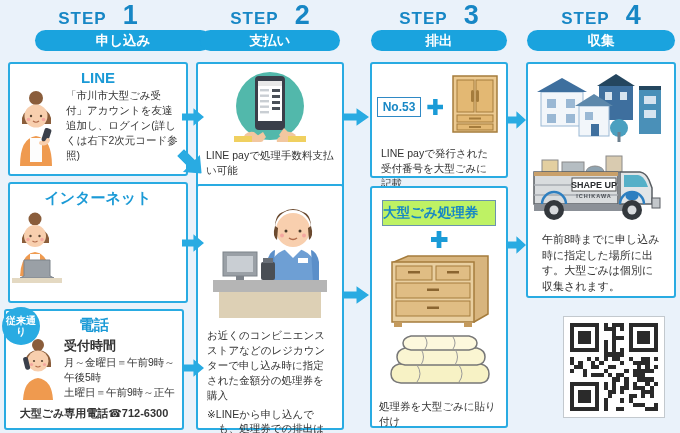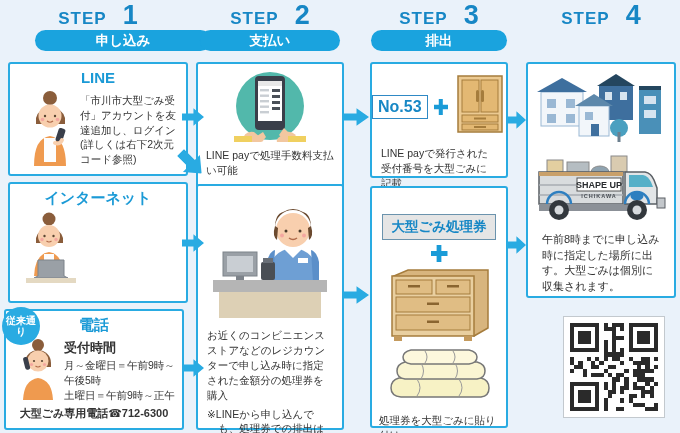--- a/index.html
+++ b/index.html
@@ -18,33 +18,33 @@
   .step-word .w{font-size:17px;letter-spacing:1px;}
   .step-word .n{font-size:27px;line-height:26px;}
   .step-pill{margin:1px auto 0;height:21px;border-radius:11px;background:#1aa3de;
     color:#fff;font-size:13.5px;font-weight:bold;line-height:21px;}
   
   .panel{position:absolute;background:#fff;border:2.5px solid #29abe2;
     border-radius:3px;box-sizing:border-box;}
   .panel-title{text-align:center;color:#1b9ad6;font-weight:bold;font-size:15px;
     margin-top:5px;}
   .body-text{font-size:10.5px;line-height:1.42;color:#333;}
-  .flex-row{display:flex;align-items:center;padding:2px 6px 0 14px;gap:2px;}
+  .flex-row{display:flex;align-items:flex-start;padding:2px 6px 0 0;gap:2px;}
   
   .arrow{position:absolute;background:#29abe2;
     clip-path:polygon(0 34%,52% 34%,52% 10%,100% 50%,52% 90%,52% 66%,0 66%);}
   
   .plus-icon{background:#1a9bd7;
     clip-path:polygon(36% 0,64% 0,64% 36%,100% 36%,100% 64%,64% 64%,64% 100%,36% 100%,36% 64%,0 64%,0 36%,36% 36%);}
   
   .no-tag{display:inline-block;border:1.5px solid #2f89c5;color:#1787c5;
-    font-size:16px;font-weight:bold;padding:2px 5px;background:#fff;}
-  .ticket-tag{display:block;margin:26px auto 0;width:112px;border:1.5px solid #6b93ad;
-    color:#1787c5;font-size:13.5px;font-weight:bold;text-align:center;
-    padding:3px 0;background:#e5e5e5;}
+    font-size:12px;font-weight:bold;padding:2px 5px;background:#fff;}
+  .ticket-tag{display:block;margin:12px auto 0;width:112px;border:1.5px solid #6b93ad;
+    color:#1787c5;font-size:13.5px;font-weight:bold;
+    padding:3px 0;background:#bef264;}
   
   .badge{position:absolute;left:-4px;top:-4px;width:38px;height:38px;border-radius:50%;
     background:#29abe2;color:#fff;font-size:10px;font-weight:bold;line-height:1.15;
     display:flex;align-items:center;justify-content:center;text-align:center;}
   .phone-bottom{font-size:11px;font-weight:bold;color:#333;text-align:center;margin-top:1px;}
   .hours b{display:block;font-size:13px;}
   .note-text{font-size:10.5px;line-height:1.42;color:#333;margin-top:4px;
     padding-left:11px;text-indent:-11px;}
   
   #qr-box{position:absolute;left:563px;top:316px;width:100px;height:100px;background:#fff;
@@ -74,20 +74,21 @@
       <span class="w">STEP</span>
       <span class="n">3</span>
     </div>
     <div class="step-pill" style="width:136px;">排出</div>
   </div>
   <div class="step-head" style="left:526px;width:150px;">
     <div class="step-word">
       <span class="w">STEP</span>
       <span class="n">4</span>
     </div>
+    <div class="step-pill" style="width:148px;">収集</div>
   </div>
 
   <div class="panel" style="left:8px;top:62px;width:180px;height:114px;">
     <div class="panel-title">LINE</div>
     <div class="flex-row">
       <span>
         <svg width="54" height="80" viewBox="0 0 54 80">
           <circle cx="26" cy="10" r="7" fill="#8a5d3b"></circle>
           <path d="M12 30 a15 15 0 0 1 29 0 v6 h-29 z" fill="#8a5d3b"></path>
           <circle cx="26" cy="28" r="11.5" fill="#f8cfae"></circle>
@@ -305,21 +306,21 @@
             <rect x="31" y="42" width="9" height="9" fill="#9ab8d4"></rect>
           <rect x="44" y="34" width="30" height="30" fill="#f2f6fa" stroke="#9ab8d4"></rect>
           <polygon points="40,34 59,22 78,34" fill="#5d88ab"></polygon>
           <rect x="50" y="40" width="8" height="8" fill="#9ab8d4"></rect>
             <rect x="56" y="52" width="8" height="12" fill="#3e6f9e"></rect>
           <circle cx="84" cy="56" r="9" fill="#4aa0c0"></circle>
           <rect x="82.5" y="60" width="3" height="10" fill="#6b7f8e"></rect>
         </svg>
       </span>
     </div>
-    <div style="text-align:center;margin-top:2px;">
+    <div style="text-align:left;margin-top:2px;">
       <span>
         <svg width="136" height="72" viewBox="0 0 136 72">
           <rect x="14" y="8" width="16" height="12" fill="#e3cfa0" stroke="#8a8a8a"></rect>
           <rect x="34" y="10" width="22" height="10" fill="#b5bdc2" stroke="#8a8a8a"></rect>
           <path d="M58 20 a9 6 0 0 1 18 0 z" fill="#8fa3b0" stroke="#8a8a8a"></path>
           <rect x="78" y="4" width="16" height="16" fill="#d9cbb0" stroke="#8a8a8a"></rect>
           <rect x="6" y="20" width="84" height="32" fill="#d9dcde" stroke="#5a5f64" stroke-width="1.5"></rect>
           <rect x="6" y="20" width="84" height="4" fill="#c9a06a"></rect>
           <line x1="6" y1="33" x2="90" y2="33" stroke="#a7adb2" stroke-width="1.5"></line>
           <line x1="6" y1="43" x2="90" y2="43" stroke="#a7adb2" stroke-width="1.5"></line>

